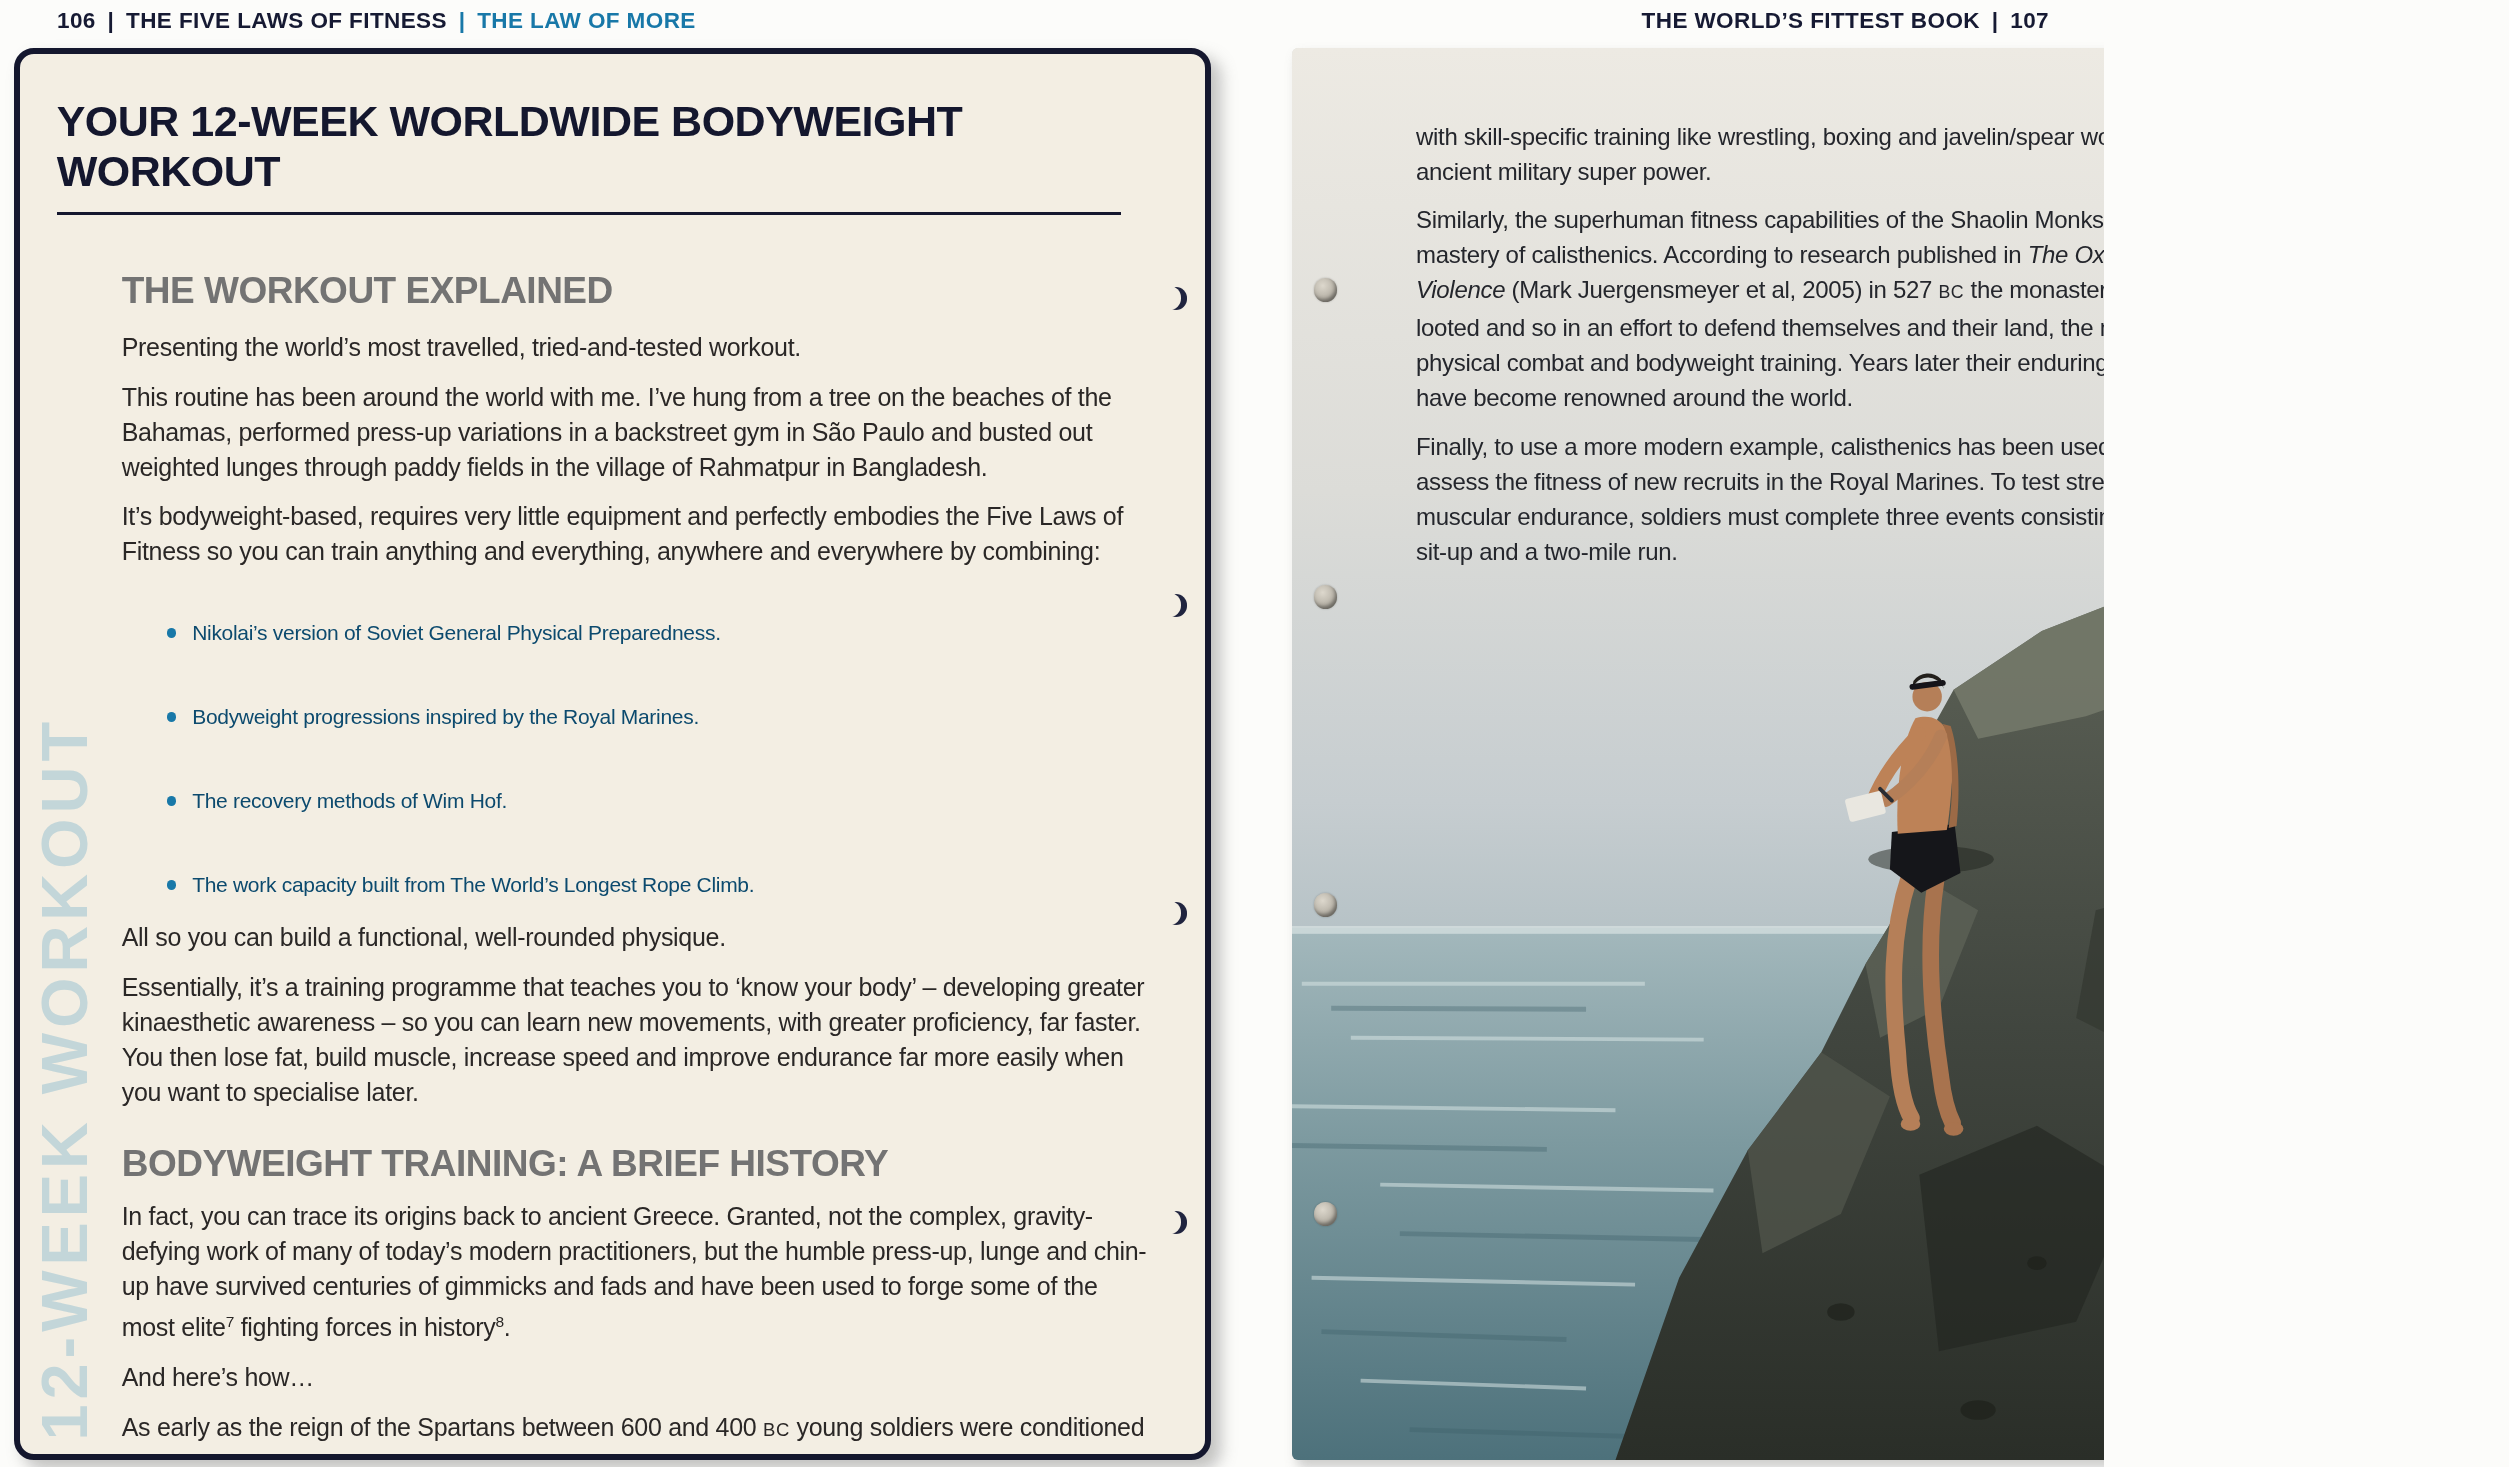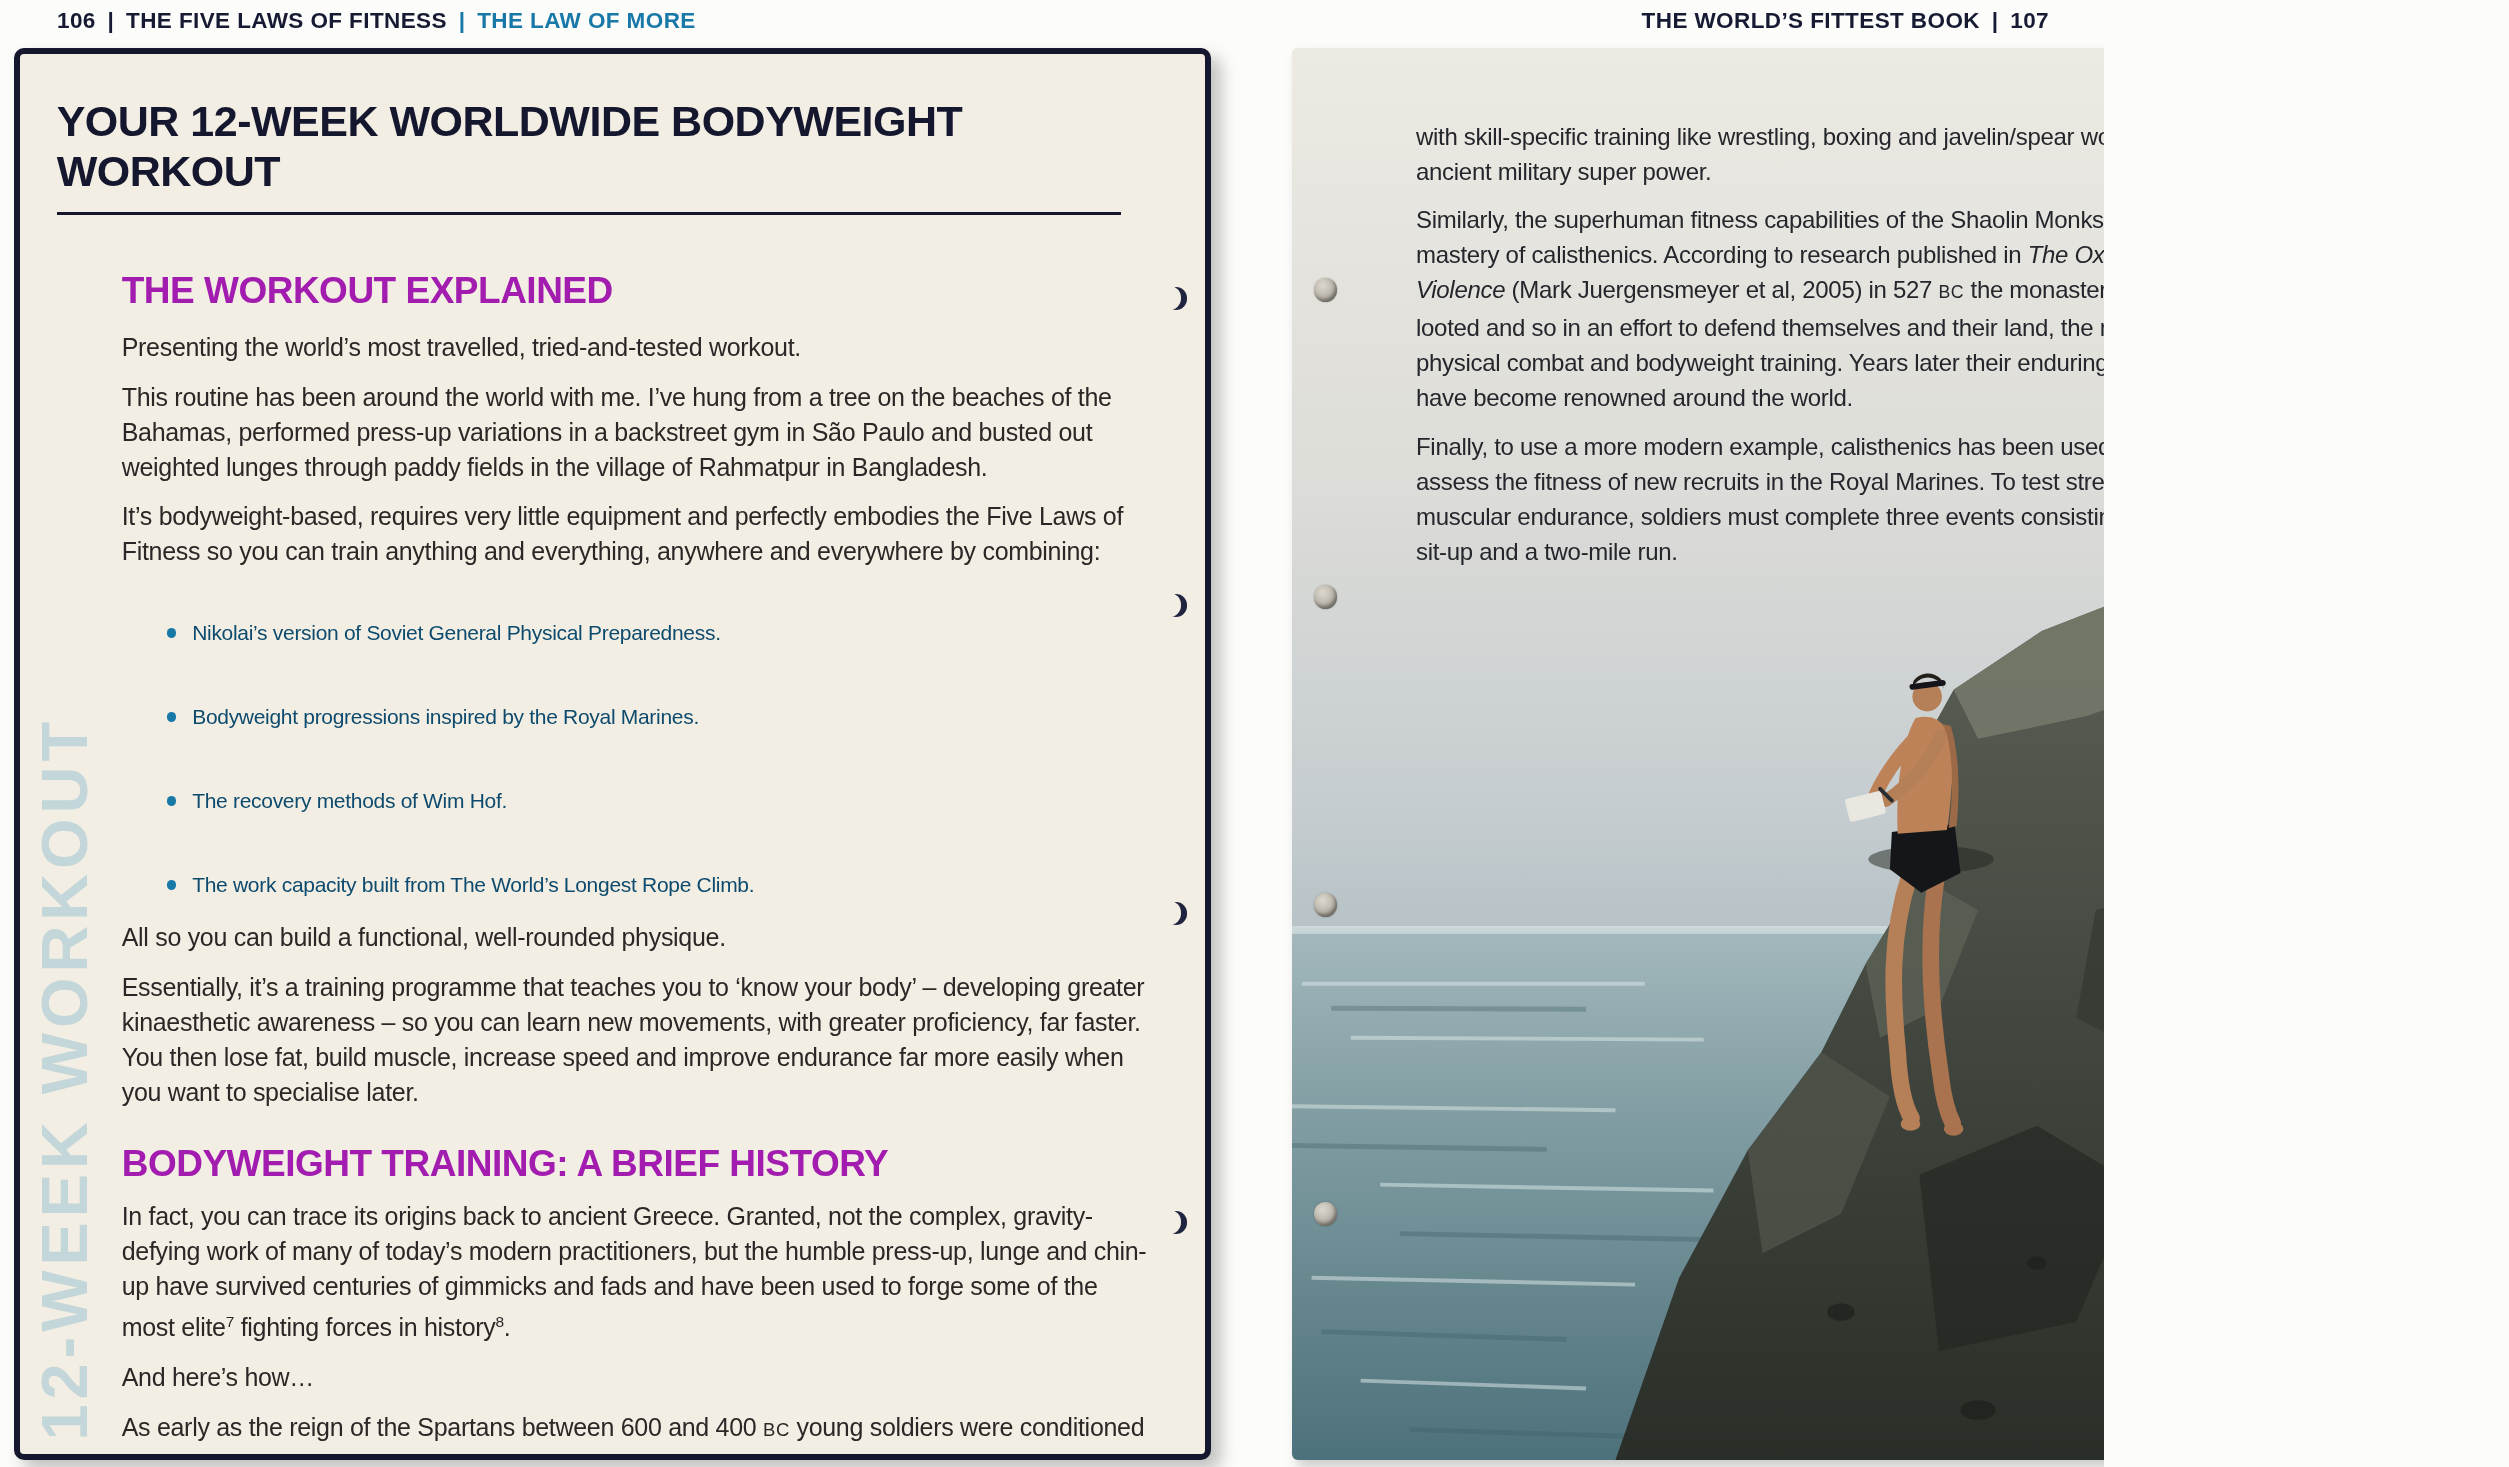--- a/index.html
+++ b/index.html
@@ -8,29 +8,29 @@
 
   
   .topbar { position:absolute; left:0; top:0; width:100%; height:45px; }
   .tb-left { position:absolute; left:57px; top:7.8px; font-size:22.5px; font-weight:bold; letter-spacing:0.4px; color:#161a33; white-space:nowrap; }
   .tb-right { position:absolute; right:55px; top:7.8px; font-size:22.5px; font-weight:bold; letter-spacing:0.4px; color:#161a33; white-space:nowrap; }
   .tb-left .sep, .tb-right .sep { margin:0 11.8px; }
   .teal { color:#1878a8; }
 
   
   .page-left { position:absolute; left:13.7px; top:48px; width:1197px; height:1412px;
-    background:#f3eee3; border:6.9px solid #14172e; border-radius:10px;
+    background:#f3eee3; border:6.9px solid #14172e; border-radius:20px;
     box-shadow:9.8px 9.8px 15.7px rgba(100,100,100,.38); overflow:hidden; }
   .lp-inner { position:relative; width:100%; height:100%; padding:43px 63px 0 102px; }
 
   .lp-title { margin-left:-65px; width:980px; font-size:43px; line-height:1.16; font-weight:800;
     letter-spacing:-0.5px; color:#14172e; text-transform:uppercase; }
   .lp-rule { margin-left:-65px; margin-top:15.7px; width:1064px; height:2.9px; background:#14172e; border:0; }
 
-  .sec-heading { margin-top:55px; font-size:37px; font-weight:800; letter-spacing:-0.5px; color:#a21caf; }
+  .sec-heading { margin-top:55px; font-size:37px; font-weight:800; letter-spacing:-0.5px; color:#737373; }
   .sec-heading.h2 { margin-top:33px; }
 
   .lp-copy p { margin-top:14.7px; width:1027px; font-size:25px; line-height:35px; letter-spacing:-0.3px; color:#2a2726; }
   .lp-copy p:first-of-type { margin-top:17.6px; }
 
   ul.bullets { list-style:none; margin:15.7px 0 5.9px 45px; }
   ul.bullets li { position:relative; padding-left:25.5px; font-size:21px; line-height:41px; letter-spacing:-0.3px; color:#0c4a6e;margin-top:43px; }
   ul.bullets li .dot { position:absolute; left:0; top:15.7px; width:9.8px; height:9.8px; border-radius:50%; background:#1878a8; }
 
   .r-i { font-style:italic; }

